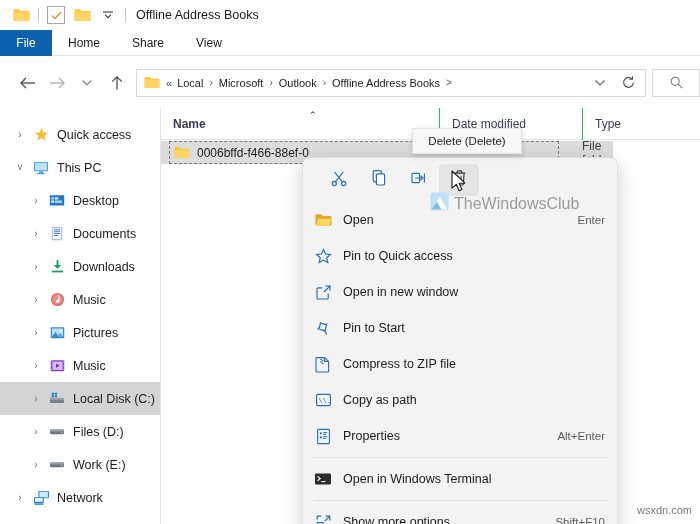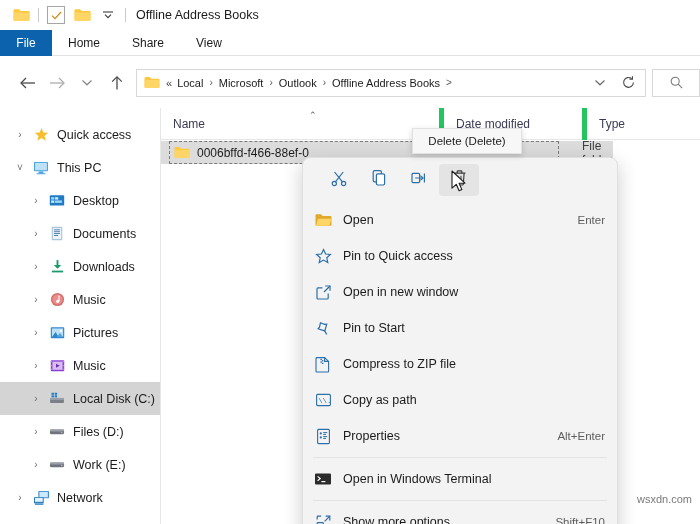--- a/index.html
+++ b/index.html
@@ -97,22 +97,22 @@
   .listpane { position: absolute; left: 161px; top: 0; width: 539px; height: 416px; background: #fff; }
   .colheader {
     position: absolute; left: 0; top: 0; width: 539px; height: 32px;
     display: flex; align-items: center; border-bottom: 1px solid #e6e6e6;
     background: #ffffff;
   }
   .col {
     font-size: 12px; color: #3b3b55; height: 32px; display: flex; align-items: center;
     position: relative; padding-left: 12px;
   }
-  .col + .col { border-left: 5px solid #22c55e; }
-  .col.name { width: 278px; }
+  .col + .col { border-left: 1px solid #22c55e; }
+  .col.name { width: 278px; font-weight: bold; }
   .col.date { width: 143px; }
   .col.type { width: 118px; }
   .sortcaret {
     position: absolute; left: 148px; top: 2px; font-size: 9px; color: #5b5b5b;
   }
   .filerow {
     position: absolute; left: 0; top: 33px; width: 452px; height: 23px;
     display: flex; align-items: center; background: #dcdcdc;
   }
   .filerow .f-ico { width: 26px; display: flex; align-items: center; justify-content: center; margin-left: 8px; }
@@ -169,21 +169,21 @@
 
   
   .wm-twc {
     position: absolute; left: 430px; top: 192px; z-index: 50;
     display: flex; align-items: center; gap: 5px; pointer-events: none;
   }
   .wm-twc .wm-text {
     font-size: 16px; color: #9b9b9b; white-space: nowrap; font-family: "Liberation Sans", sans-serif;
   }
   .wm-bottom {
-    position: absolute; right: 8px; bottom: 19px; z-index: 50;
+    position: absolute; right: 8px; bottom: 8px; z-index: 50;
     font-size: 11px; color: #7a7a7a; font-family: "Liberation Sans", sans-serif;
   }
 </style>
 </head>
 <body>
 
 <div id="app">
 
   <div class="titlebar">
     <div class="qat-icon">
@@ -651,16 +651,26 @@
       <span class="ci-accel">Shift+F10</span>
     </div>
   </div>
 
   <div class="cursor" style="left:451px; top:170px;">
     <svg width="18" height="24" viewBox="0 0 18 24">
       <path d="M1 1 L1 18.2 L5.3 14.3 L8.1 20.8 L10.9 19.6 L8.1 13.3 L14 13.1 Z" fill="#ffffff" stroke="#1b1b1b" stroke-width="1.1" stroke-linejoin="round"></path>
     </svg>
   </div>
 
+  <div class="wm-twc">
+    <span>
+      <svg width="19" height="19" viewBox="0 0 19 19">
+        <rect x="0.5" y="0.5" width="18" height="18" rx="1.6" fill="#bfe0f5"></rect>
+        <path d="M1.6 17.6 L9.5 4.4 L17.4 17.6 Z" fill="#ffffff" opacity="0.85"></path>
+        <path d="M1.6 17.6 L6.6 9.4 L11.4 17.6 Z" fill="#7cc0ea"></path>
+      </svg>
+    </span>
+    <span class="wm-text">TheWindowsClub</span>
+  </div>
 
   <div class="wm-bottom">wsxdn.com</div>
 
 </div>
 
 </body></html>

